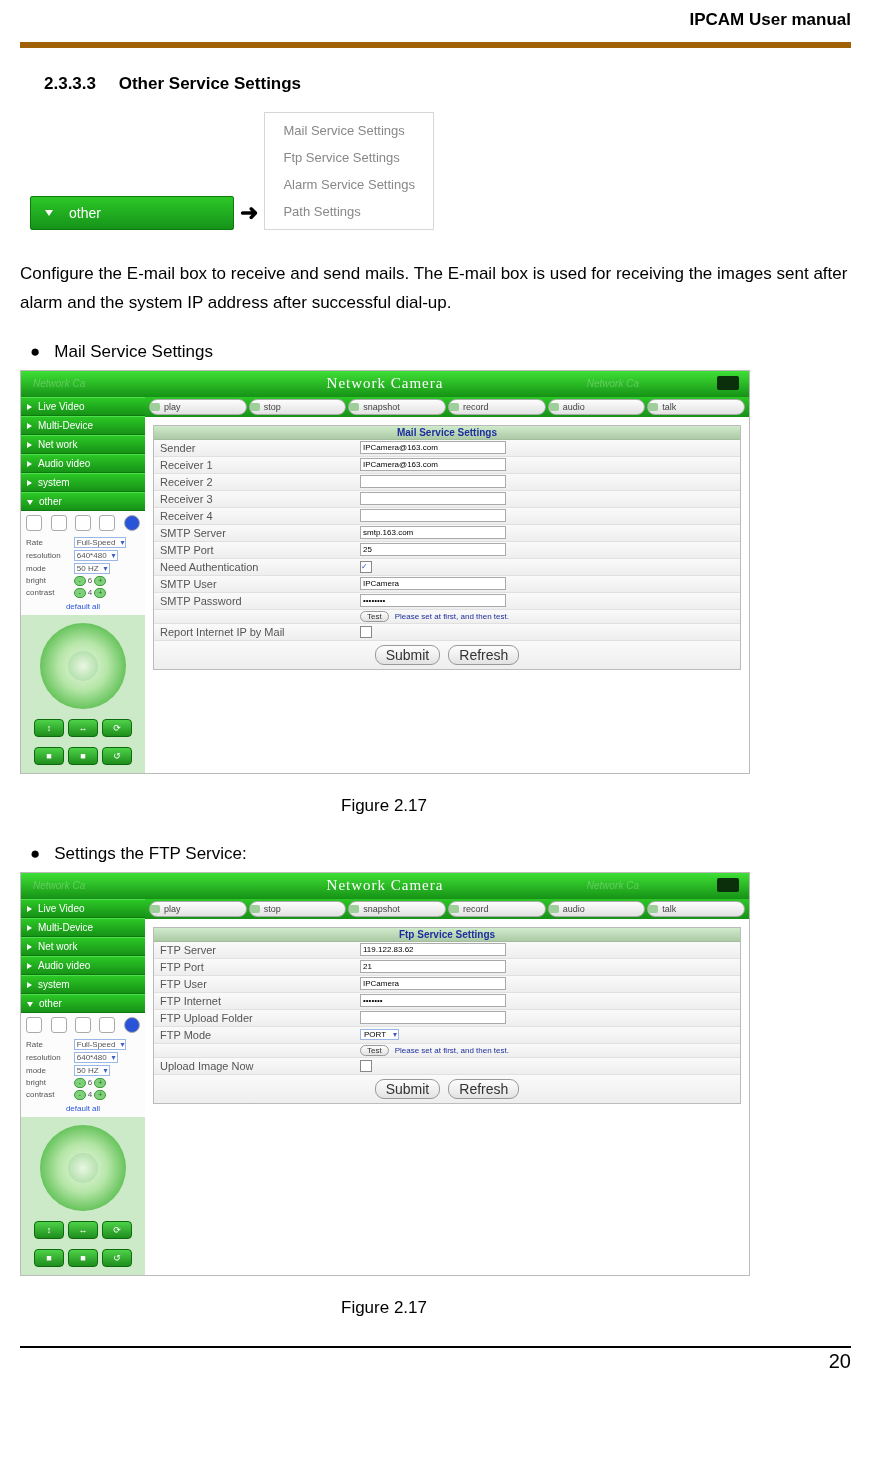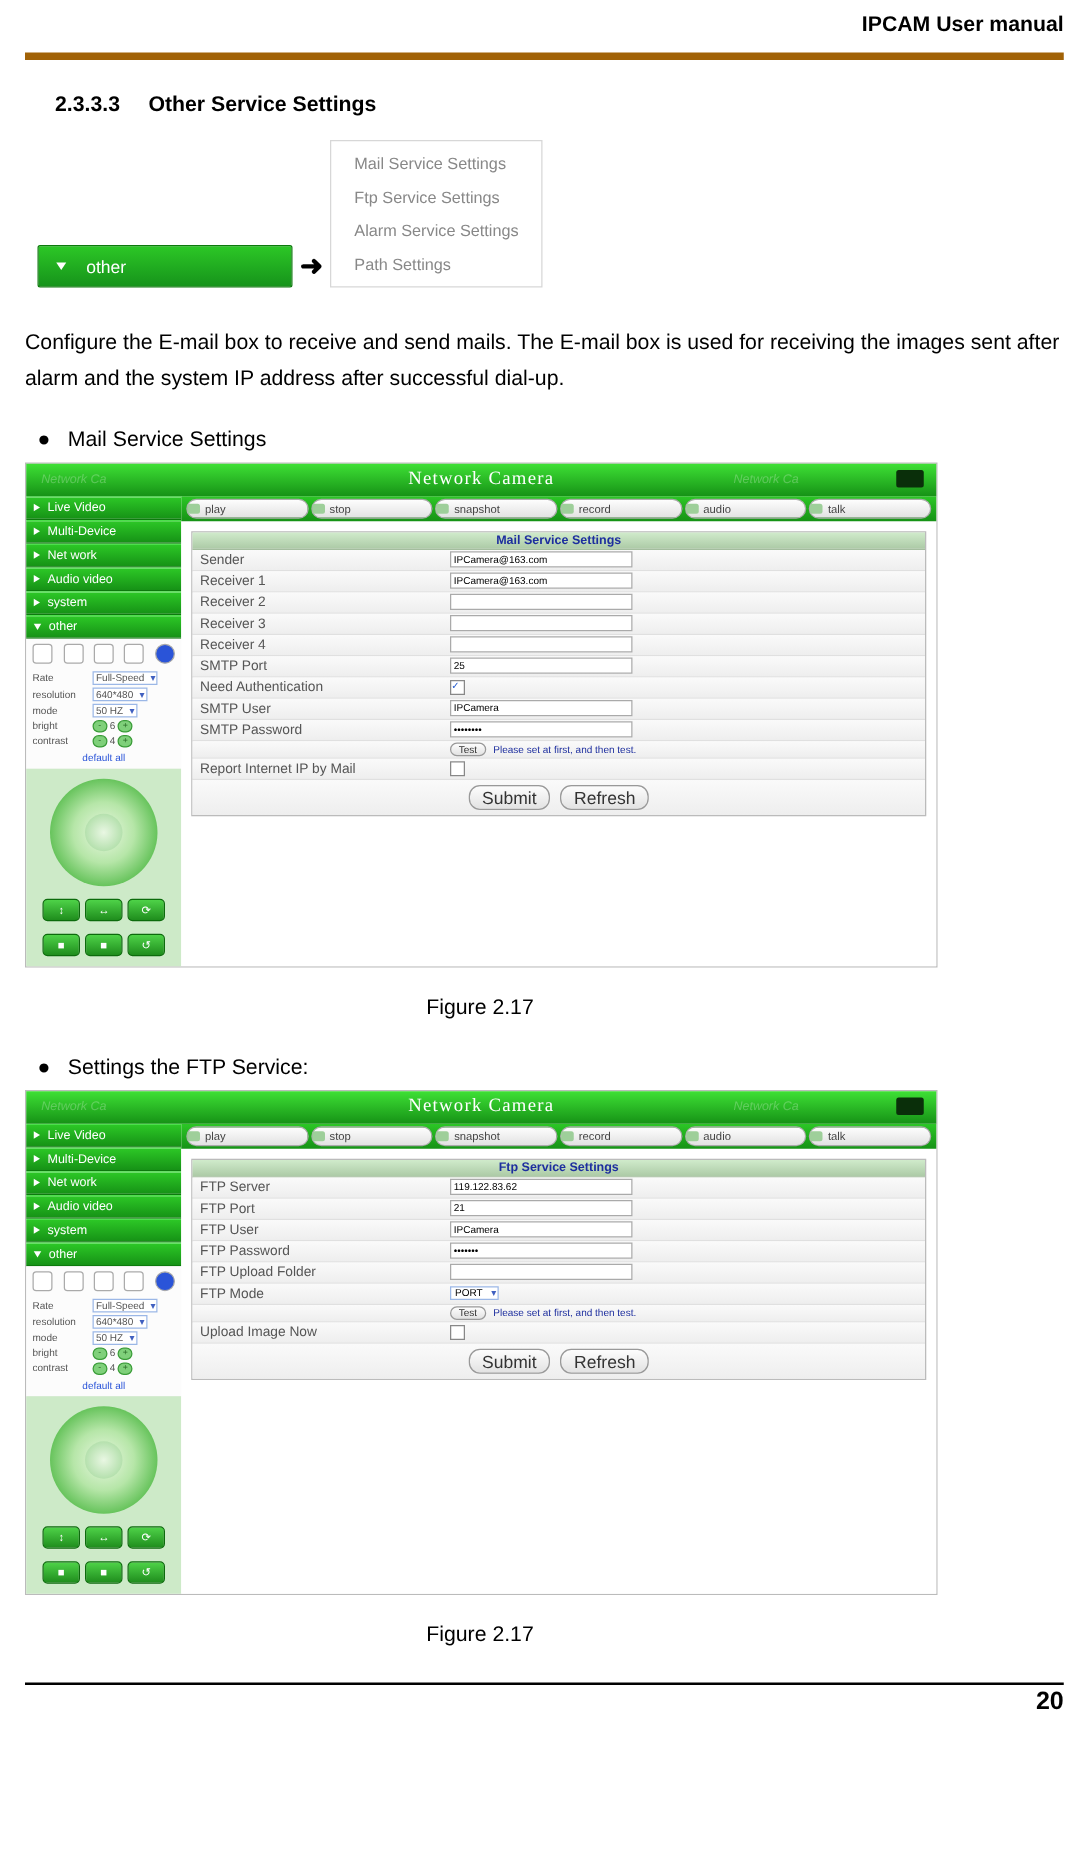--- a/index.html
+++ b/index.html
@@ -55,21 +55,21 @@
 .shot .frow input[type=text],.shot .frow input[type=password]{font-size:8px;padding:0 2px;border:1px solid #aaa;height:11px;width:140px;background:#fff}
 .shot .frow .sel2{border:1px solid #9bb7e6;background:#fff;display:inline-block;padding:0 12px 0 3px;position:relative;font-size:8px}
 .shot .frow .sel2:after{content:"\25BE";position:absolute;right:1px;color:#4060c0}
 .shot .frow .chk{width:10px;height:10px;border:1px solid #888;background:#fff;display:inline-block}
 .shot .frow .chk.on:after{content:"\2713";font-size:8px;color:#255bcc;position:relative;top:-2px;left:0}
 .shot .testbtn{border:1px solid #999;border-radius:8px;padding:0 6px;font-size:8px;background:linear-gradient(#fdfdfd,#e2e2e2);color:#333}
 .shot .subrow{display:flex;justify-content:center;gap:8px;padding:4px 0;background:linear-gradient(#fafafa,#eeeeee)}
 .shot .subbtn{border:1px solid #999;border-radius:9px;padding:1px 10px;font-size:14px;background:linear-gradient(#fdfdfd,#e2e2e2);color:#333}
 .shot .note{color:#1d2e9e;font-size:8px}
 .fig-cap{font-size:17px;text-align:center;width:728px;margin-bottom:28px}
-.page-num{text-align:right;font-weight:bold;font-size:20px;border-top:2px solid #000;padding-top:2px;margin-top:8px}
+.page-num{text-align:right;font-weight:normal;font-size:20px;border-top:2px solid #000;padding-top:2px;margin-top:8px}
 </style>
 </head>
 <body>
 
 <div class="page">
  <div class="hdr-line">
   <div class="hdr-title">IPCAM User manual</div>
  </div>
 
  <div class="sec-num">
@@ -223,20 +223,26 @@
                 <input type="text" value="" style="">
               </div>
             </div>
      <div class="frow">
               <div class="lbl">Receiver 4</div>
               <div class="val">
                 <input type="text" value="" style="">
               </div>
             </div>
      <div class="frow">
+              <div class="lbl">SMTP Server</div>
+              <div class="val">
+                <input type="text" value="smtp.163.com" style="">
+              </div>
+            </div>
+     <div class="frow">
               <div class="lbl">SMTP Port</div>
               <div class="val">
                 <input type="text" value="25" style="">
               </div>
             </div>
      <div class="frow">
               <div class="lbl">Need Authentication</div>
               <div class="val">
                 <span class="chk on"></span>
               </div>
@@ -394,21 +400,21 @@
                 <input type="text" value="21" style="">
               </div>
             </div>
      <div class="frow">
               <div class="lbl">FTP User</div>
               <div class="val">
                 <input type="text" value="IPCamera" style="">
               </div>
             </div>
      <div class="frow">
-              <div class="lbl">FTP Password</div>
+              <div class="lbl">FTP Internet</div>
               <div class="val">
                 <input type="text" value="•••••••" style="">
               </div>
             </div>
      <div class="frow">
               <div class="lbl">FTP Upload Folder</div>
               <div class="val">
                 <input type="text" value="" style="">
               </div>
             </div>

